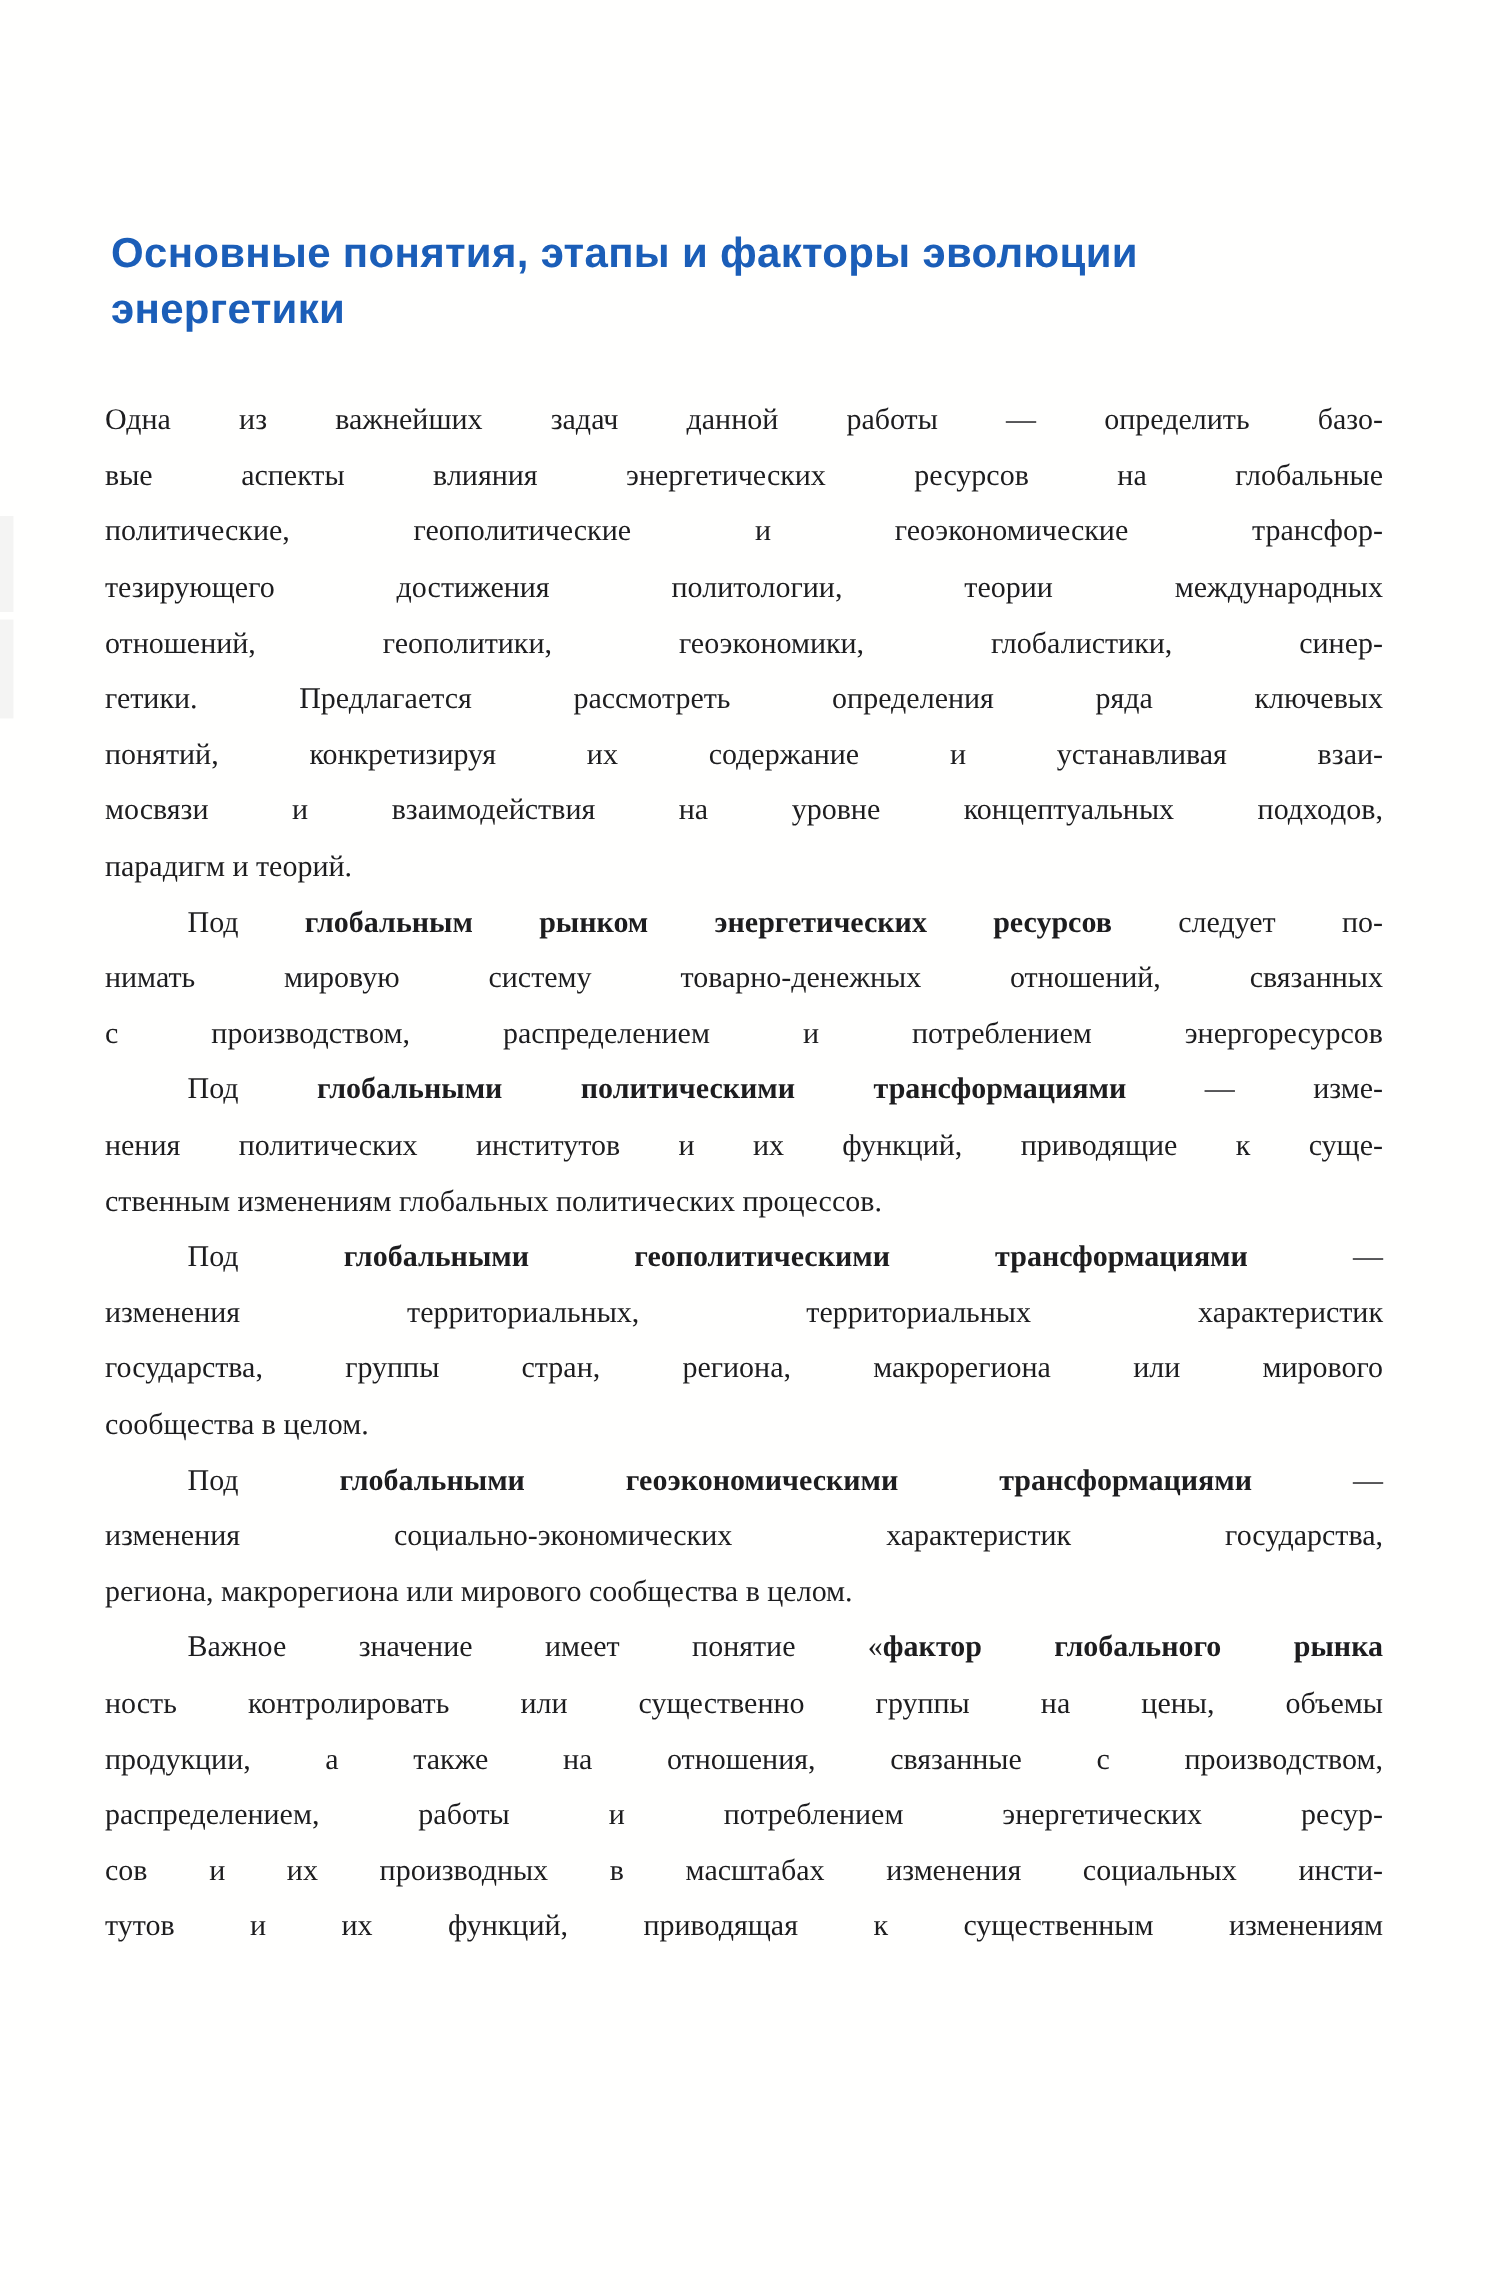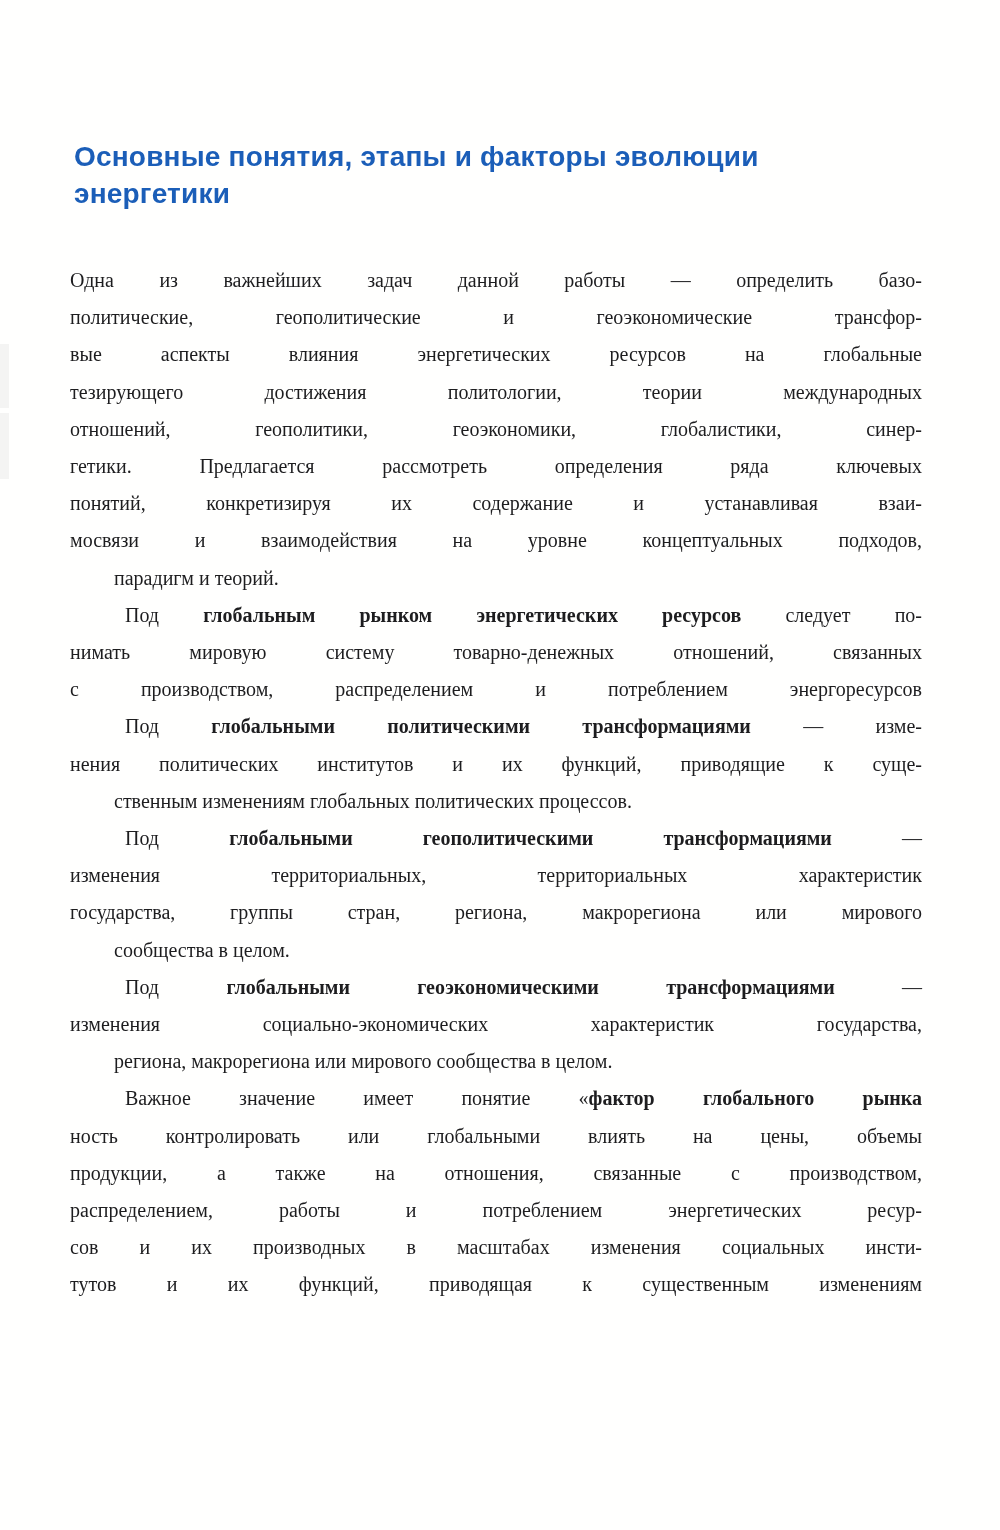--- a/index.html
+++ b/index.html
@@ -22,21 +22,21 @@
     position: absolute;
     left: 0;
     width: 9px;
     background: rgba(0,0,0,0.045);
   }
   .scan-artifact.a1 { top: 344px; height: 64px; }
   .scan-artifact.a2 { top: 413px; height: 66px; }
   .heading {
     position: absolute;
     left: 74px;
-    top: 138px;
+    top: 150px;
     width: 856px;
     font-family: "Liberation Sans", sans-serif;
     font-weight: 700;
     font-size: 28px;
     line-height: 37px;
     letter-spacing: 0.2px;
   }
   .page-body {
     position: absolute;
     left: 70px;
@@ -48,21 +48,20 @@
   }
   .paragraph { margin: 0; }
   .line {
     text-align: justify;
     text-align-last: justify;
     white-space: normal;
   }
   .line.last-line {
     text-align: center;
     text-align-last: left;
-    margin-left: 44px;
   }
   .line.first-indent {
     text-indent: 55px;
   }
   .bold { font-weight: 700; }
   .reg { font-weight: 400; }
 </style>
 </head>
 <body>
 
@@ -71,22 +70,22 @@
   <div class="scan-artifact a2"></div>
 
   <div class="heading" style="color: rgb(27, 94, 184);">
     <div class="heading-line">Основные понятия, этапы и факторы эволюции</div>
     <div class="heading-line">энергетики</div>
   </div>
 
   <div class="page-body" style="color: rgb(29, 29, 31);">
       <div class="paragraph">
         <div class="line"><span class="reg">Одна из важнейших задач данной работы — определить базо-</span></div>
+        <div class="line"><span class="reg">вые аспекты влияния энергетических ресурсов на глобальные</span></div>
         <div class="line"><span class="reg">политические, геополитические и геоэкономические трансфор-</span></div>
-        <div class="line"><span class="reg">вые аспекты влияния энергетических ресурсов на глобальные</span></div>
         <div class="line"><span class="reg">тезирующего достижения политологии, теории международных</span></div>
         <div class="line"><span class="reg">отношений, геополитики, геоэкономики, глобалистики, синер-</span></div>
         <div class="line"><span class="reg">гетики. Предлагается рассмотреть определения ряда ключевых</span></div>
         <div class="line"><span class="reg">понятий, конкретизируя их содержание и устанавливая взаи-</span></div>
         <div class="line"><span class="reg">мосвязи и взаимодействия на уровне концептуальных подходов,</span></div>
         <div class="line last-line"><span class="reg">парадигм и теорий.</span></div>
       </div>
       <div class="paragraph">
         <div class="line first-indent"><span class="reg">Под </span><span class="bold">глобальным рынком энергетических ресурсов</span><span class="reg"> следует по-</span></div>
         <div class="line"><span class="reg">нимать мировую систему товарно-денежных отношений, связанных</span></div>
@@ -103,20 +102,20 @@
         <div class="line"><span class="reg">государства, группы стран, региона, макрорегиона или мирового</span></div>
         <div class="line last-line"><span class="reg">сообщества в целом.</span></div>
       </div>
       <div class="paragraph">
         <div class="line first-indent"><span class="reg">Под </span><span class="bold">глобальными геоэкономическими трансформациями</span><span class="reg"> —</span></div>
         <div class="line"><span class="reg">изменения социально-экономических характеристик государства,</span></div>
         <div class="line last-line"><span class="reg">региона, макрорегиона или мирового сообщества в целом.</span></div>
       </div>
       <div class="paragraph">
         <div class="line first-indent"><span class="reg">Важное значение имеет понятие «</span><span class="bold">фактор глобального рынка</span></div>
-        <div class="line"><span class="reg">ность контролировать или глобальными влиять на цены, объемы</span></div>
+        <div class="line"><span class="reg">ность контролировать или существенно группы на цены, объемы</span></div>
         <div class="line"><span class="reg">продукции, а также на отношения, связанные с производством,</span></div>
         <div class="line"><span class="reg">распределением, работы и потреблением энергетических ресур-</span></div>
         <div class="line"><span class="reg">сов и их производных в масштабах изменения социальных инсти-</span></div>
         <div class="line"><span class="reg">тутов и их функций, приводящая к существенным изменениям</span></div>
       </div>
     </div>
 </div>
 
 </body></html>

